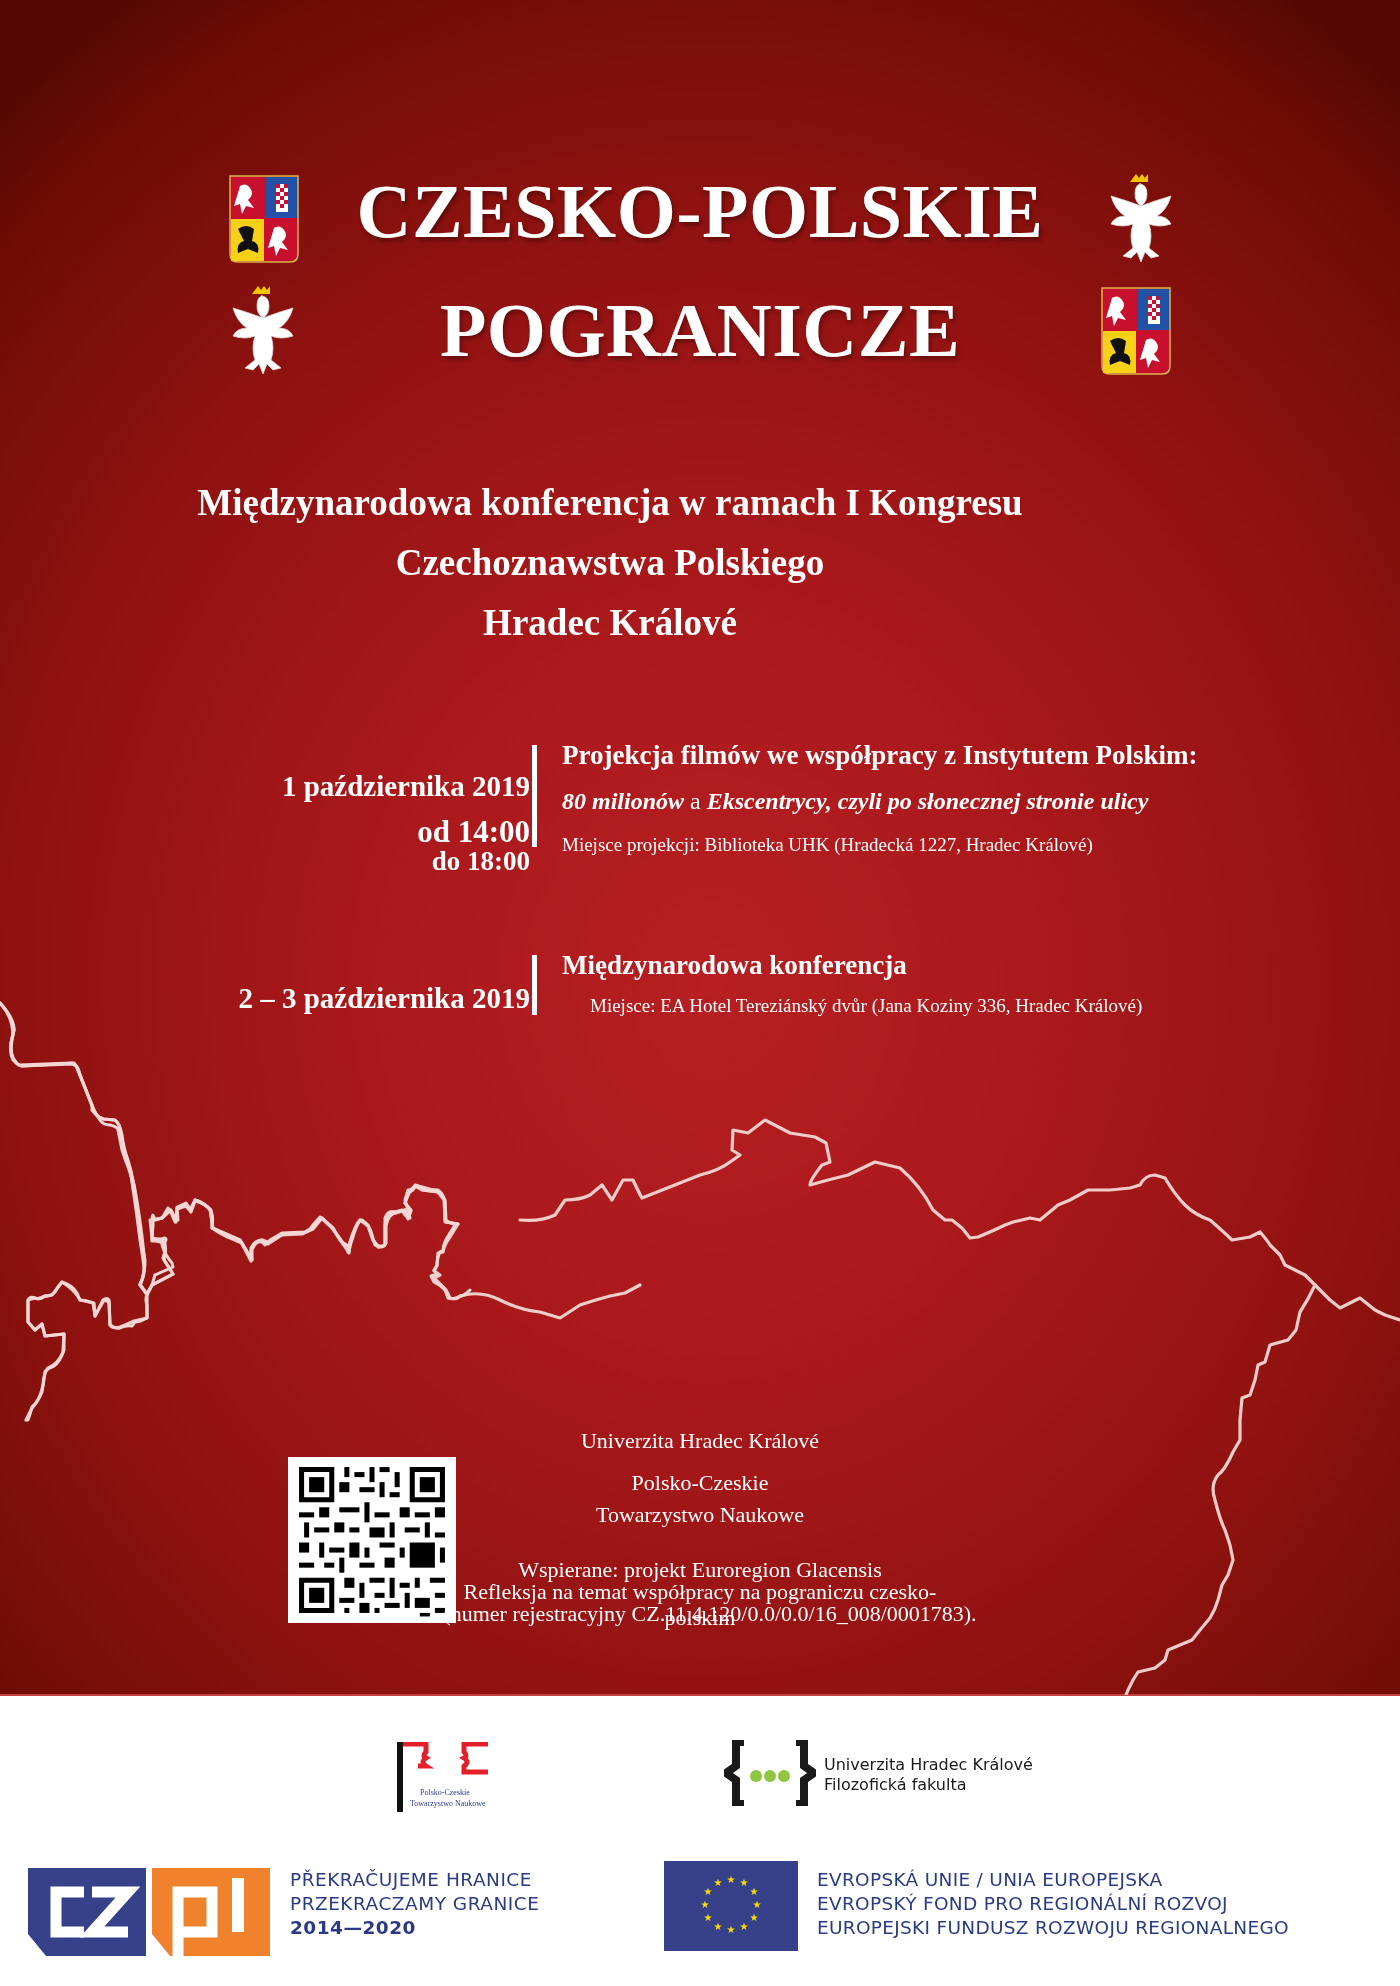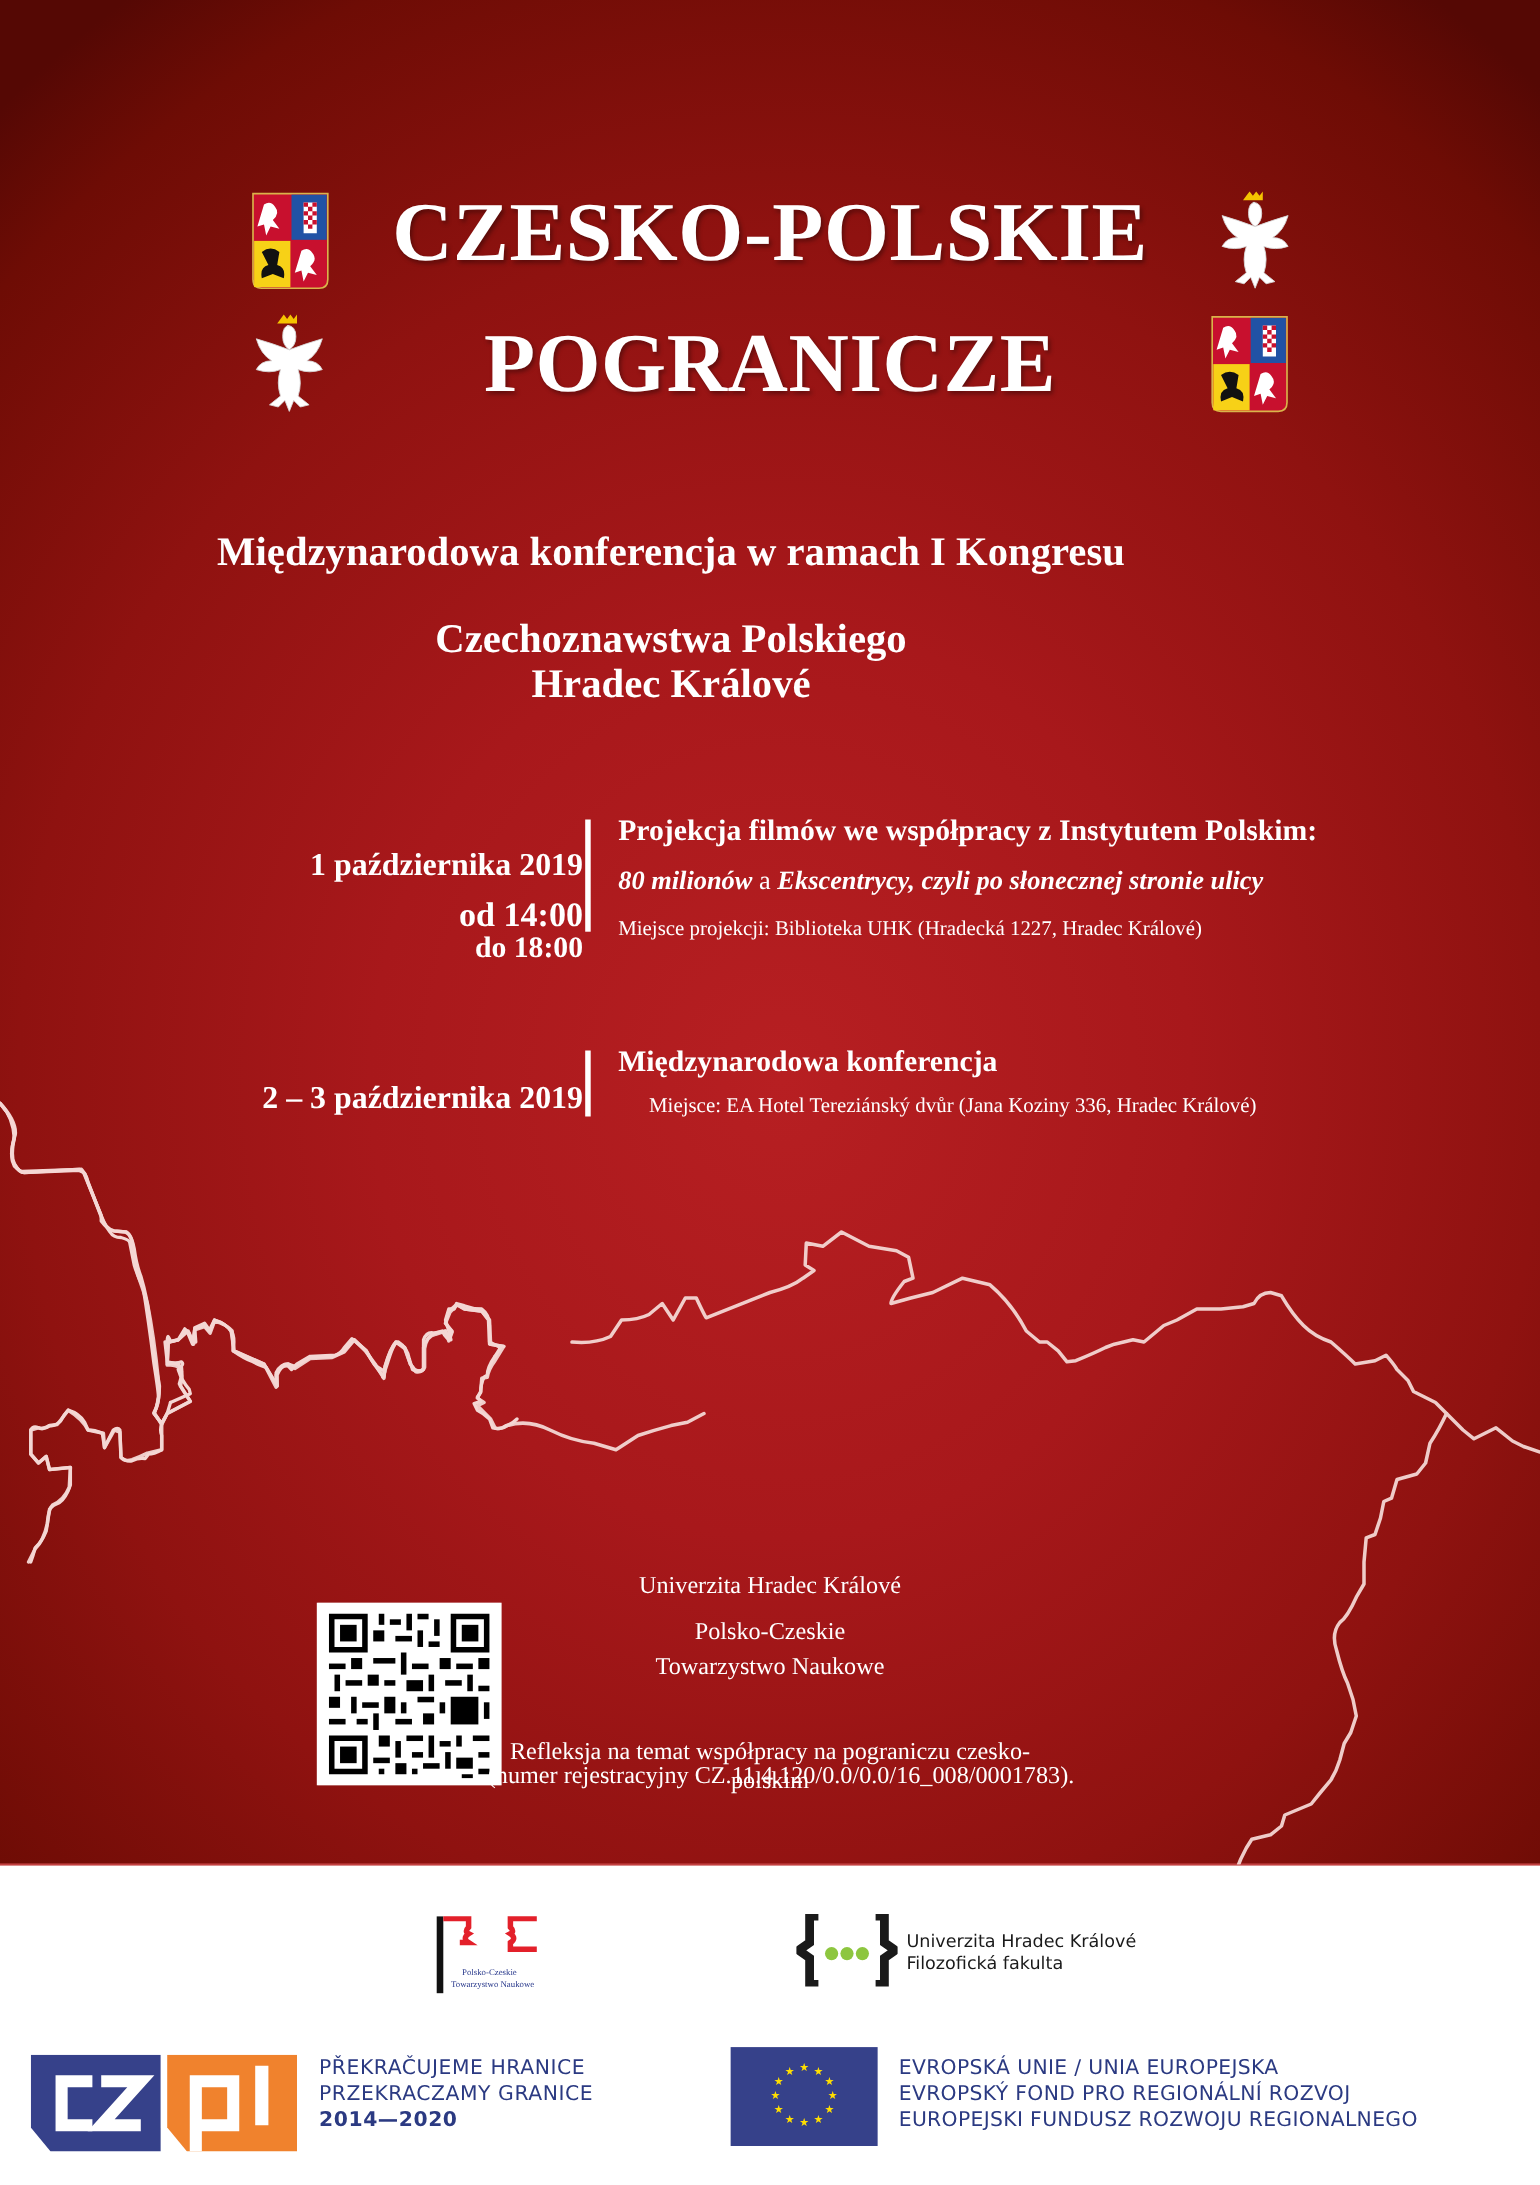--- a/index.html
+++ b/index.html
@@ -77,21 +77,21 @@
     <path d="M48,10 h12 v28 h-12 z" fill="#fff"></path>
     <path d="M48,10 h4 v4 h-4 z M56,10 h4 v4 h-4z M52,14 h4 v4 h-4z M48,18 h4 v4 h-4z M56,18 h4 v4 h-4z M52,22 h4 v4h-4z M48,26 h4 v4 h-4z M56,26 h4 v4h-4z M52,30h4v4h-4z" fill="#c8102e"></path>
     <path d="M10,55 q8,-6 16,0 l-2,12 q8,2 6,12 l-10,-4 l-10,4 q-2,-10 6,-12 z" fill="#111"></path>
     <path d="M46,54 q6,-4 10,2 q5,6 -2,12 l6,8 l-8,-2 l-4,8 l-2,-10 l-6,2 z" fill="#ffffff"></path>
   </svg>
 
   <div class="title l1">CZESKO-POLSKIE</div>
   <div class="title l2">POGRANICZE</div>
 
   <div class="sub" style="top:481px;">Międzynarodowa konferencja w ramach I Kongresu</div>
-  <div class="sub" style="top:560px;">Czechoznawstwa Polskiego</div>
+  <div class="sub" style="top:541px;">Czechoznawstwa Polskiego</div>
   <div class="sub" style="top:601px;">Hradec Králové</div>
 
   <div class="date-col" style="right:890px;top:738px;font-size:29px;">1 października 2019</div>
   <div class="date-col" style="right:890px;top:782px;font-size:31px;">od 14:00</div>
   <div class="date-col" style="right:890px;top:814px;font-size:27px;">do 18:00</div>
   <div class="vbar" style="left:532px;top:745px;height:102px;"></div>
   <div class="ev ev-title" style="left:562px;top:740px;">Projekcja filmów we współpracy z Instytutem Polskim:</div>
   <div class="ev ev-films" style="left:562px;top:788px;">
     <i>80 milionów</i><span class="a"> a </span><i>Ekscentrycy, czyli po słonecznej stronie ulicy</i>
   </div>
@@ -168,20 +168,21 @@
         <rect x="29" y="30" width="2" height="1"></rect>
       <rect x="11" y="30" width="1" height="1"></rect>
         <rect x="17" y="30" width="1" height="1"></rect>
         <rect x="26" y="31" width="2" height="0.7"></rect>
     </g>
   </svg>
 
   <div class="info" style="top:1428px;">Univerzita Hradec Králové</div>
   <div class="info" style="top:1470px;">Polsko-Czeskie</div>
   <div class="info" style="top:1502px;">Towarzystwo Naukowe</div>
+  <div class="info small" style="top:1557px;left:430px;width:540px;">Wspierane: projekt Euroregion Glacensis</div>
   <div class="info small" style="top:1579px;left:430px;width:540px;">Refleksja na temat współpracy na pograniczu czesko-polskim</div>
   <div class="info small" style="top:1601px;left:420px;width:580px;">(numer rejestracyjny CZ.11.4.120/0.0/0.0/16_008/0001783).</div>
 </div>
 <div class="poster-edge"></div>
 
 <svg style="position:absolute;left:396px;top:1742px;" width="116" height="72" viewBox="0 0 116 72">
   <rect x="1" y="0" width="6" height="70" fill="#111"></rect>
   <path d="M7,2 H30 V10 Q26,14 30,16 Q24,20 30,24 H22" fill="none" stroke="#e3202a" stroke-width="5"></path>
   <path d="M92,2 H68 V10 Q72,14 68,16 Q74,20 68,24 V30 H92" fill="none" stroke="#e3202a" stroke-width="5"></path>
 </svg>

